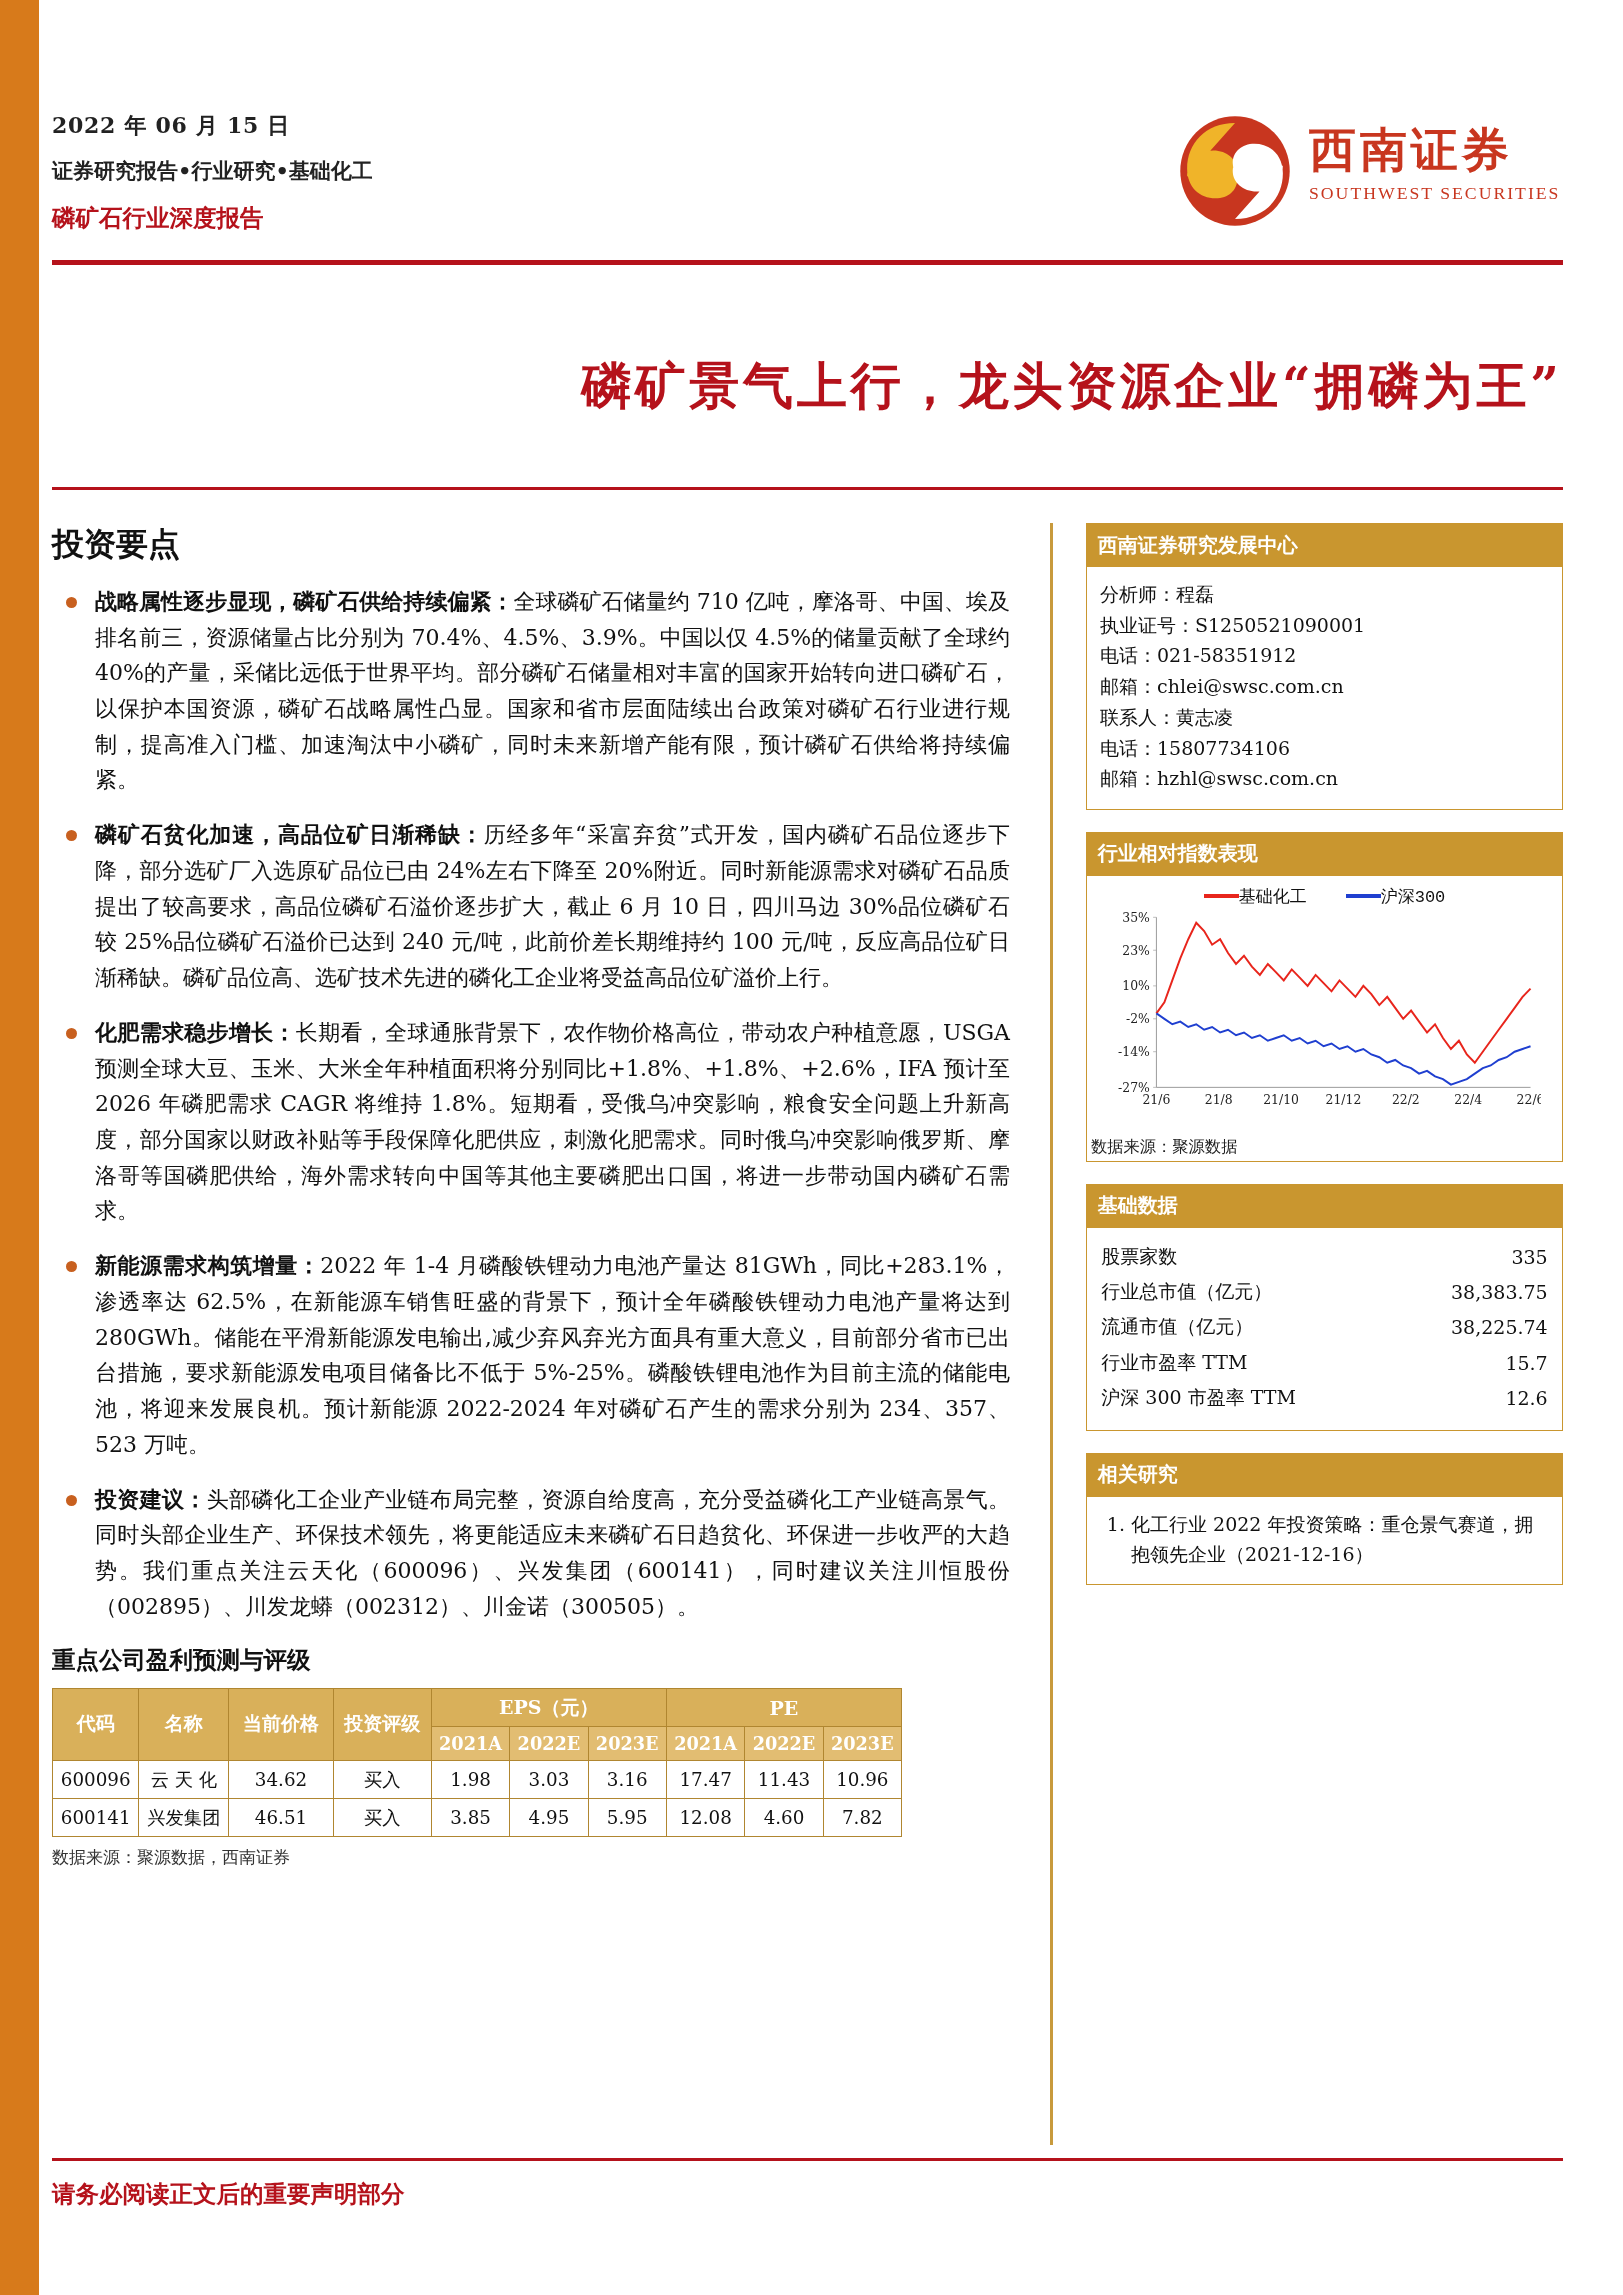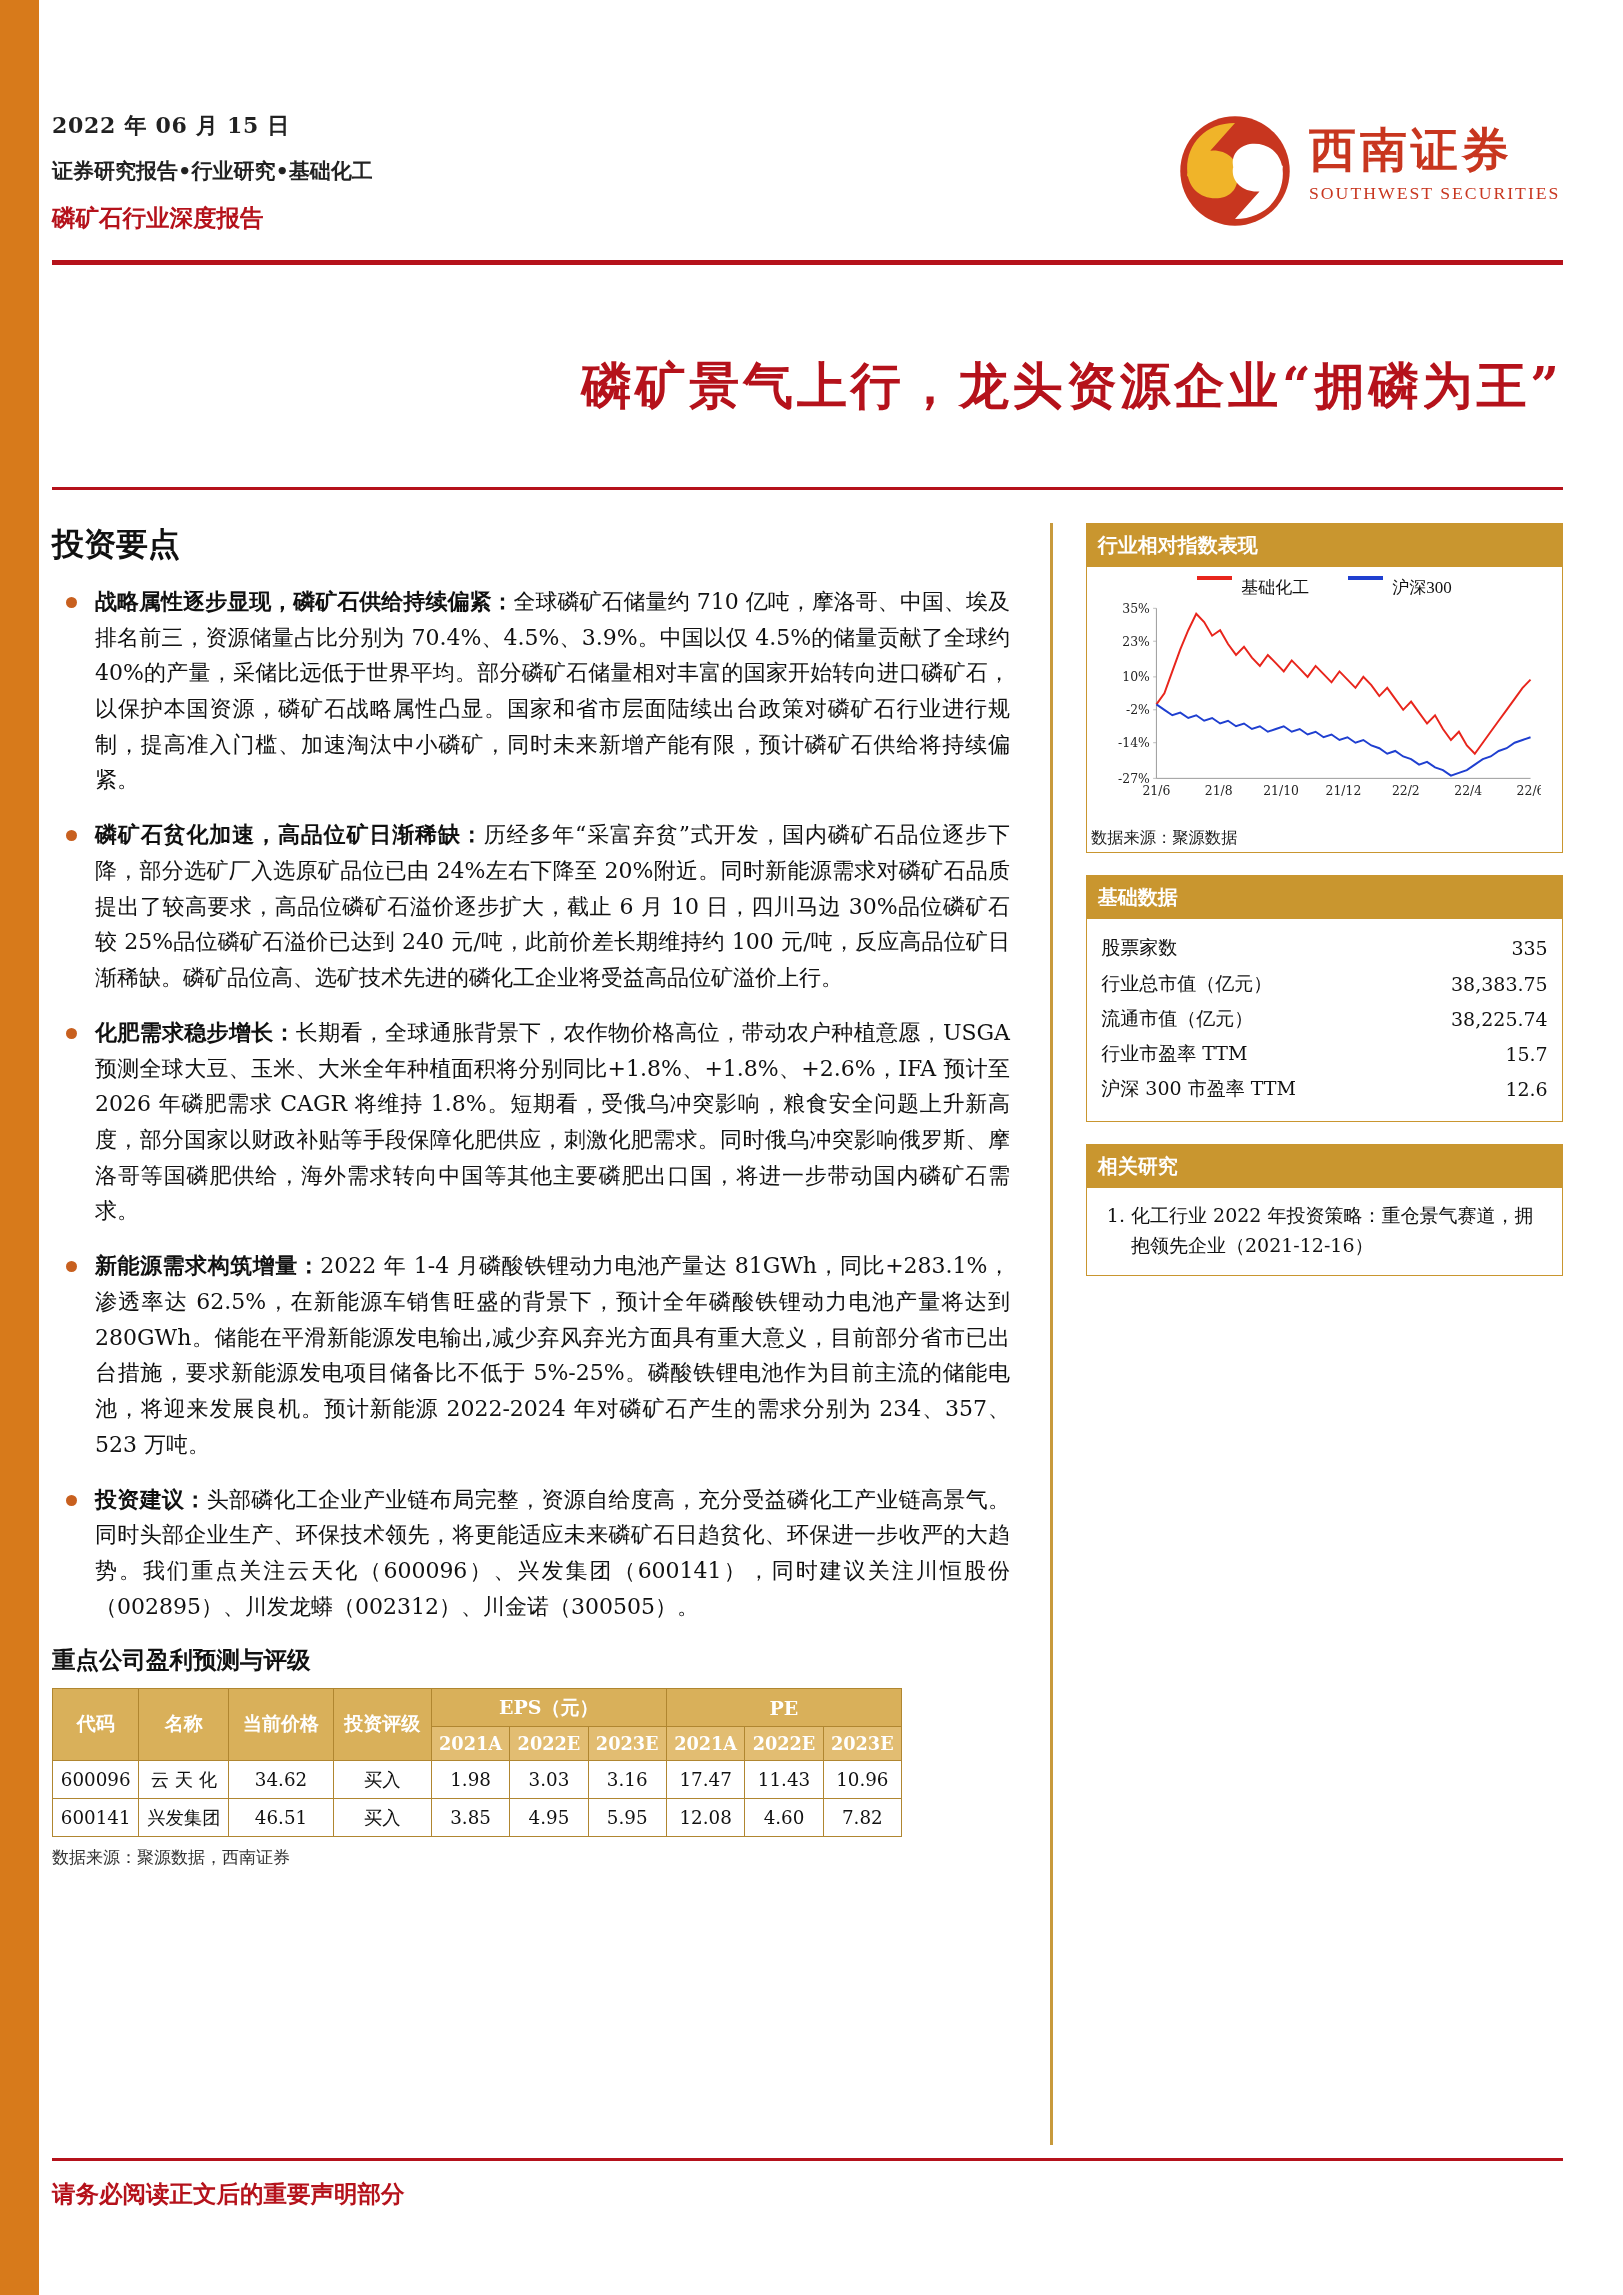--- a/index.html
+++ b/index.html
@@ -161,21 +161,21 @@
     padding:11.8px 13px 14.4px 13px;
   }
   .kv {
     font-size:19px; line-height:1.62; color:#111;
     font-family:"DejaVu Serif", serif;
   }
 
   
   .chart-wrap { padding:6.5px 3.9px 2.6px 3.9px; }
   .legend { display:flex; justify-content:center; gap:39px; align-items:center; margin:2.6px 0 3.9px 0; }
-  .legend .it { display:flex; align-items:flex-start; gap:9px; font-size:17px; font-family:Liberation Serif, serif; color:#111; }
+  .legend .it { display:flex; align-items:center; gap:0; font-size:17px; font-family:Liberation Mono, monospace; color:#111; }
   .legend .sw { width:35px; height:3.9px; }
   .chart-src { margin-top:6.5px; font-size:16.3px; color:#222; font-family:"DejaVu Serif", serif; }
 
   
   table.base { width:100%; border-collapse:collapse; font-family:"DejaVu Serif", serif; }
   table.base td { font-size:19px; padding:4.6px 1.3px; color:#111; }
   table.base td.v { text-align:right; }
 
   ol.rel { margin:0; padding-left:31px; }
   ol.rel li {
@@ -295,20 +295,33 @@
           <td>4.60</td>
           <td>7.82</td>
         </tr>
       </tbody>
     </table>
     <div class="src">数据来源：聚源数据，西南证券</div>
   </div>
 
   <div class="main-right">
 
+    <div class="rbox">
+      <div class="rbox-title">西南证券研究发展中心</div>
+      <div class="rbox-body">
+        <div class="kv">分析师：程磊</div>
+        <div class="kv">执业证号：S1250521090001</div>
+        <div class="kv">电话：021-58351912</div>
+        <div class="kv">邮箱：chlei@swsc.com.cn</div>
+        <div class="gap"></div>
+        <div class="kv">联系人：黄志凌</div>
+        <div class="kv">电话：15807734106</div>
+        <div class="kv">邮箱：hzhl@swsc.com.cn</div>
+      </div>
+    </div>
 
     <div class="rbox">
       <div class="rbox-title">行业相对指数表现</div>
       <div class="rbox-body chart-wrap">
         <div class="legend">
           <div class="it">
             <span class="sw" style="background:#e8251c"></span>
             <span>基础化工</span>
           </div>
           <div class="it">

